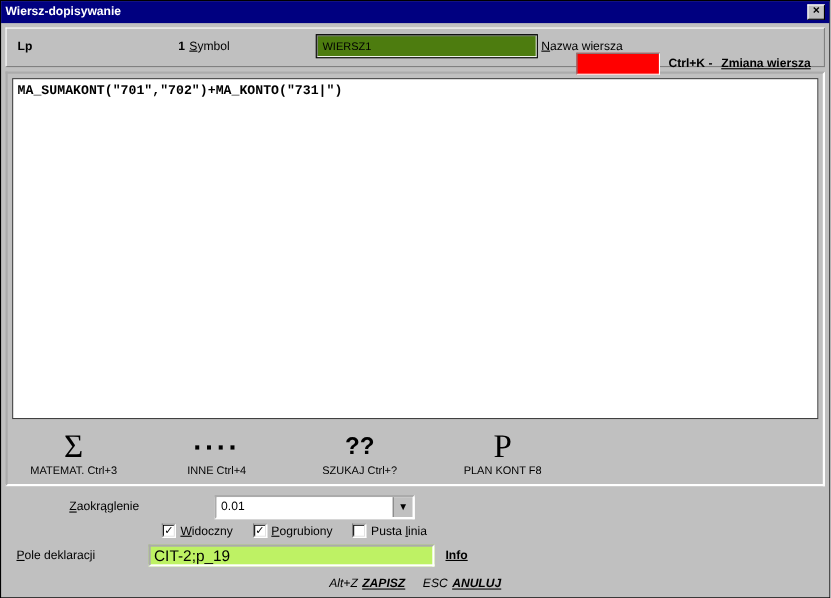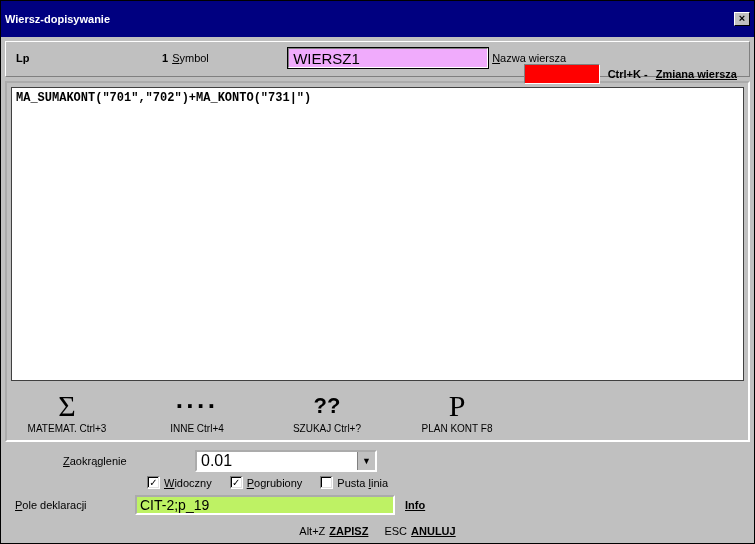--- a/index.html
+++ b/index.html
@@ -24,21 +24,21 @@
     background:var(--gray);
     border:1px solid #000;
     display:flex;flex-direction:column;
   }
   .titlebar{
     background:var(--navy);
     color:#fff;
     display:flex;align-items:center;justify-content:space-between;
     padding:2px 4px;
     font-weight:bold;
-    height:36px;
+    height:20px;
   }
   .titlebar .close{
     width:16px;height:14px;
     background:var(--gray);
     border:1px solid #fff;
     border-right-color:#000;border-bottom-color:#000;
     color:#000;font-weight:bold;text-align:center;line-height:10px;
     font-size:11px;
   }
   .panel{
@@ -51,28 +51,28 @@
     flex:0 0 auto;
   }
   .top-panel{
     padding:6px 10px 8px 10px;
     display:flex;gap:4px;
   }
   .row{display:flex;align-items:center;gap:6px;}
   .lbl{width:110px;}
   .lbl u{text-decoration:underline;}
   .input{
-    background:#f0abfc;
+    background:#4d7c0f;
     border:1px solid var(--border-darker);
     border-top-color:#808080;border-left-color:#808080;
     border-right-color:#fff;border-bottom-color:#fff;
     outline:1px solid #000;
     padding:2px 4px;
     font-family:inherit;
-    font-size:15px;
+    font-size:10px;
   }
   .input-symbol{width:200px;height:20px;}
   .input-name{width:270px;height:20px;}
   .lp-val{font-weight:bold;margin-left:30px;}
   .color-box{
     width:76px;height:20px;
     border:1px solid #fff;
     border-top-color:var(--border-dark);border-left-color:var(--border-dark);
     display:inline-block;
   }
@@ -127,21 +127,21 @@
     height:20px;
     font-family:inherit;font-size:14px;
   }
   .dropdown{
     display:inline-flex;align-items:stretch;
     border:2px inset #fff;
     background:#fff;
     height:22px;
   }
   .dropdown input{
-    border:none;outline:none;width:160px;padding:0 4px;font-family:inherit;font-size:16px;
+    border:none;outline:none;width:160px;padding:0 4px;font-family:inherit;font-size:11px;
   }
   .dropdown .arrow{
     width:18px;background:var(--gray);
     border-left:1px solid var(--border-dark);
     display:flex;align-items:center;justify-content:center;
     font-size:9px;
   }
   .checkbox{
     display:inline-flex;align-items:center;gap:4px;margin-right:12px;
   }
@@ -152,21 +152,21 @@
     display:flex;align-items:center;justify-content:center;
     font-size:10px;line-height:1;
   }
   .declaration-row{display:flex;align-items:center;gap:10px;padding-top:6px;}
   .decl-input{width:260px;}
   .info-link,.action-link{font-weight:bold;text-decoration:underline;color:#000;cursor:pointer;}
   .action-bar{
     display:flex;justify-content:center;gap:16px;
     padding:8px 0 6px 0;
   }
-  .action-pair{display:flex;align-items:baseline;gap:4px;}
+  .action-pair{display:flex;align-items:baseline;gap:4px;font-style:italic;}
   .book-icon{
     width:26px;height:28px;position:relative;
   }
   .book-icon::before,.book-icon::after{
     content:"";position:absolute;top:2px;width:11px;height:24px;
     background:linear-gradient(#fff,#cfcfcf);
     border:1px solid #555;
   }
   .book-icon::before{left:1px;border-radius:2px 0 0 2px;}
   .book-icon::after{right:1px;border-radius:0 2px 2px 0;}

